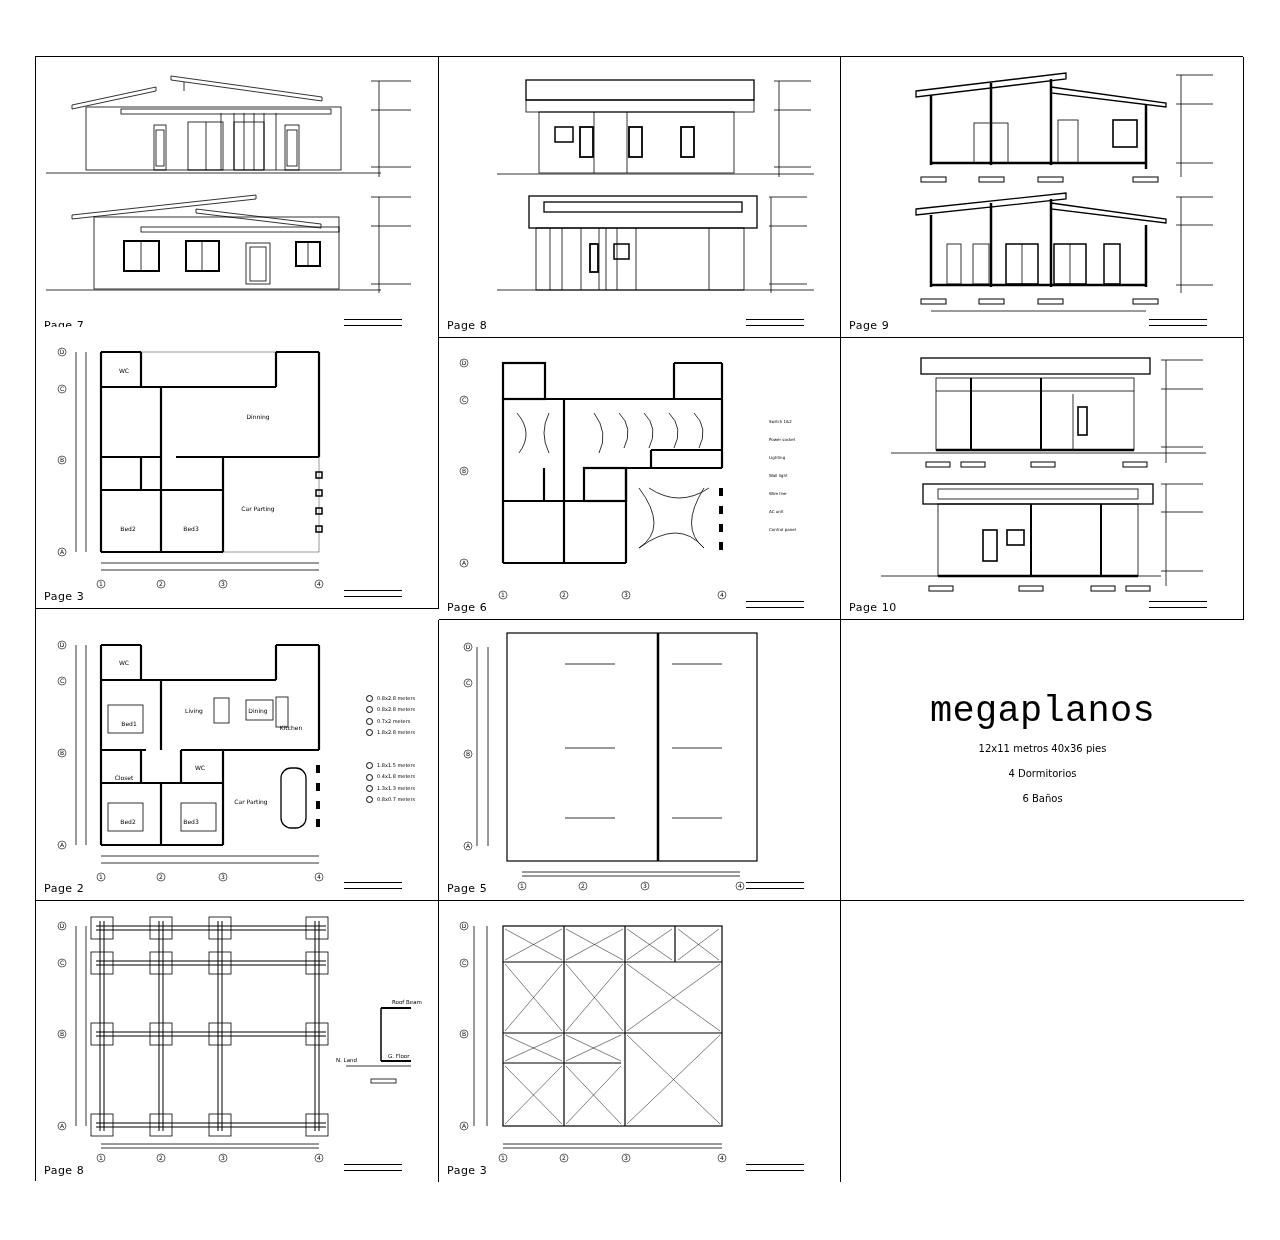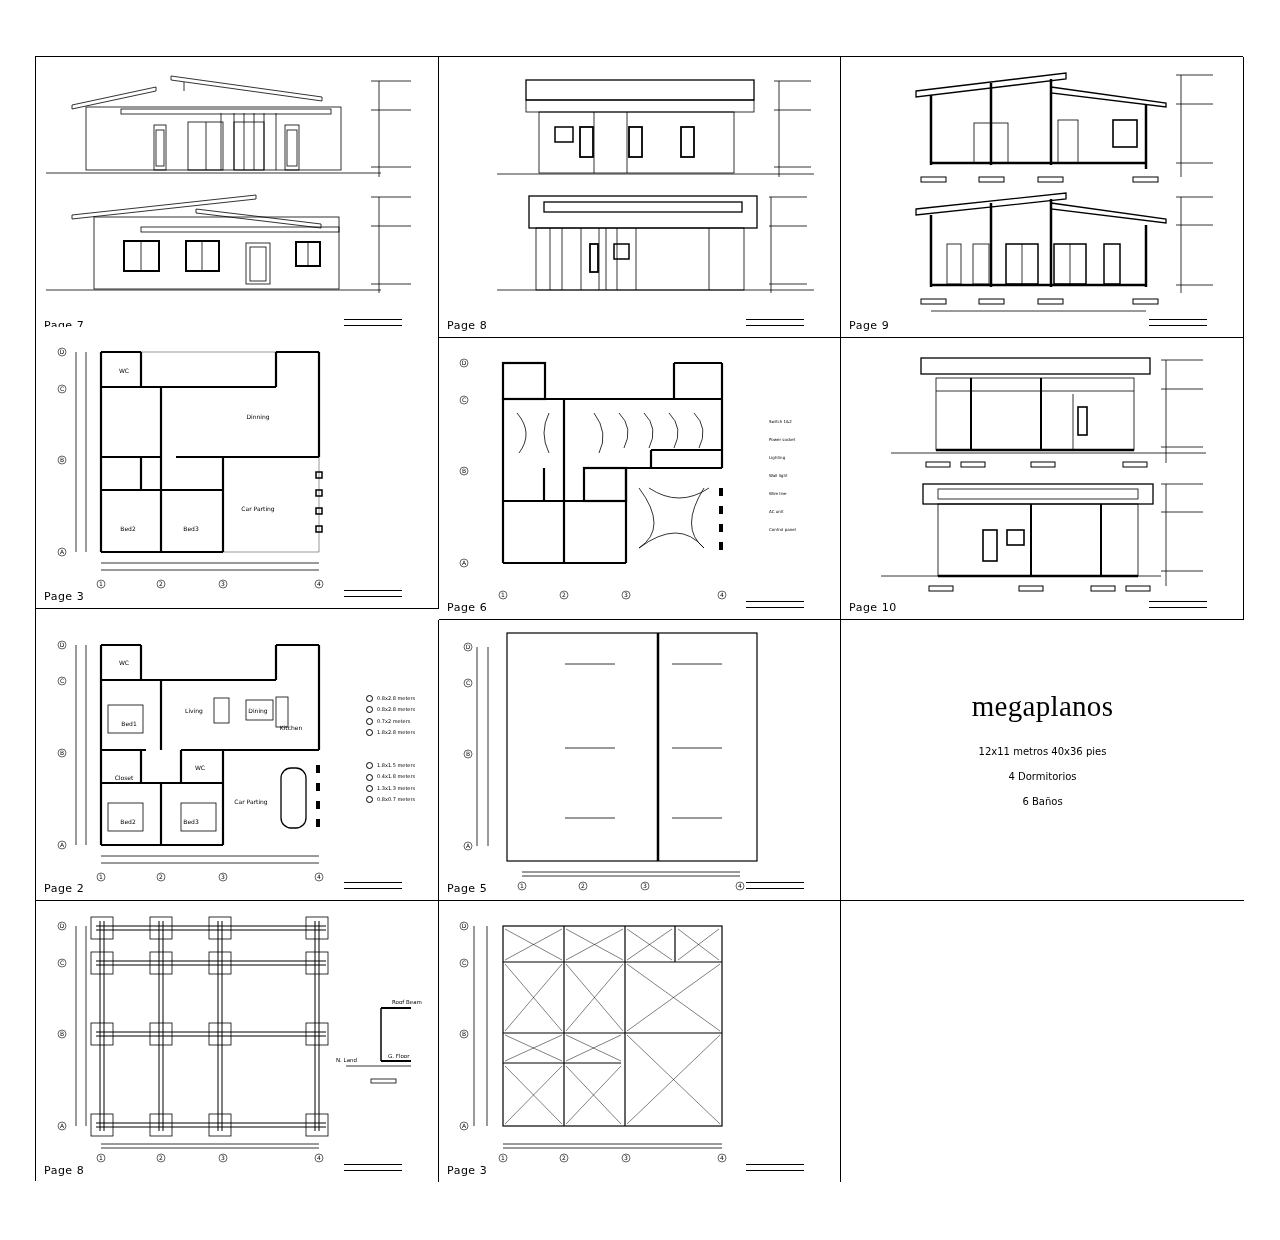--- a/index.html
+++ b/index.html
@@ -8,21 +8,21 @@
   .cell { position: absolute; box-sizing: border-box; border-right: 1px solid #000; border-bottom: 1px solid #000; overflow: hidden; background: #fff; }
   .cell svg { position: absolute; left: 0; top: 0; }
   .page-label { position: absolute; left: 8px; bottom: 5px; font-family: "DejaVu Sans", sans-serif; font-size: 11px; letter-spacing: 0.5px; }
   .scale-note { position: absolute; right: 36px; bottom: 12px; width: 58px; height: 10px; }
   .scale-note .l1 { border-bottom: 1px solid #000; height: 4px; }
   .scale-note .l2 { border-bottom: 1px solid #000; height: 4px; margin-top: 1px; }
   .legend { position: absolute; font-size: 5px; line-height: 11.3px; }
   .legend-item { display: flex; align-items: center; gap: 4px; white-space: nowrap; }
   .legend-item .sym { width: 7px; height: 7px; border: 1px solid #000; border-radius: 50%; display: inline-block; box-sizing: border-box; }
   .brand { position: absolute; left: 0; right: 0; top: 70px; text-align: center; }
-  .brand-title { font-family: Liberation Serif, serif; font-size: 29px; letter-spacing: 0.3px; margin-bottom: 16px; }
+  .brand-title { font-family: Liberation Mono, monospace; font-size: 37px; letter-spacing: 0.3px; margin-bottom: 4px; }
   .brand-line { font-family: "DejaVu Sans", sans-serif; font-size: 10px; line-height: 25px; }
   .elec-legend { position: absolute; left: 330px; top: 75px; font-size: 4px; line-height: 18px; }
 </style>
 </head>
 <body>
 
 <div class="sheet">
 
   <div class="cell" style="left:0;top:0;width:403px;height:281px;text-decoration:underline;">
     <svg width="403" height="281" viewBox="0 0 403 281">

